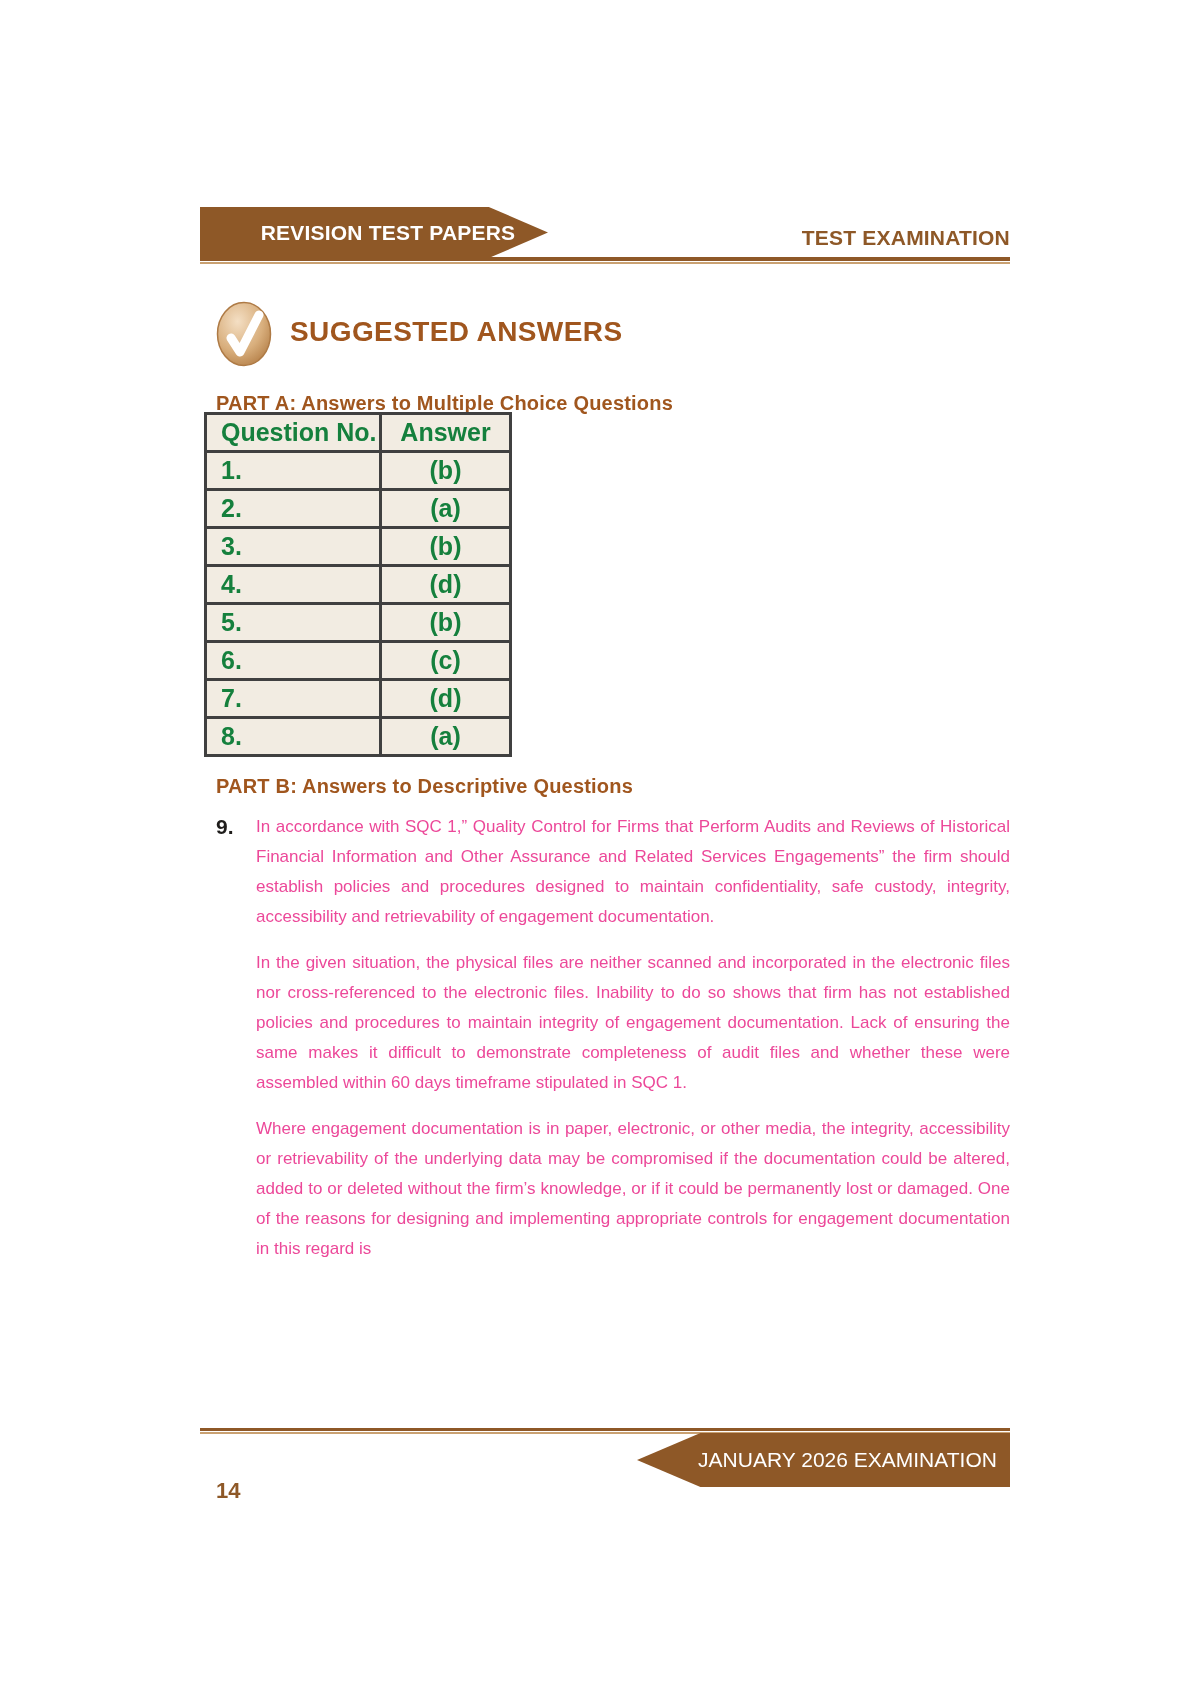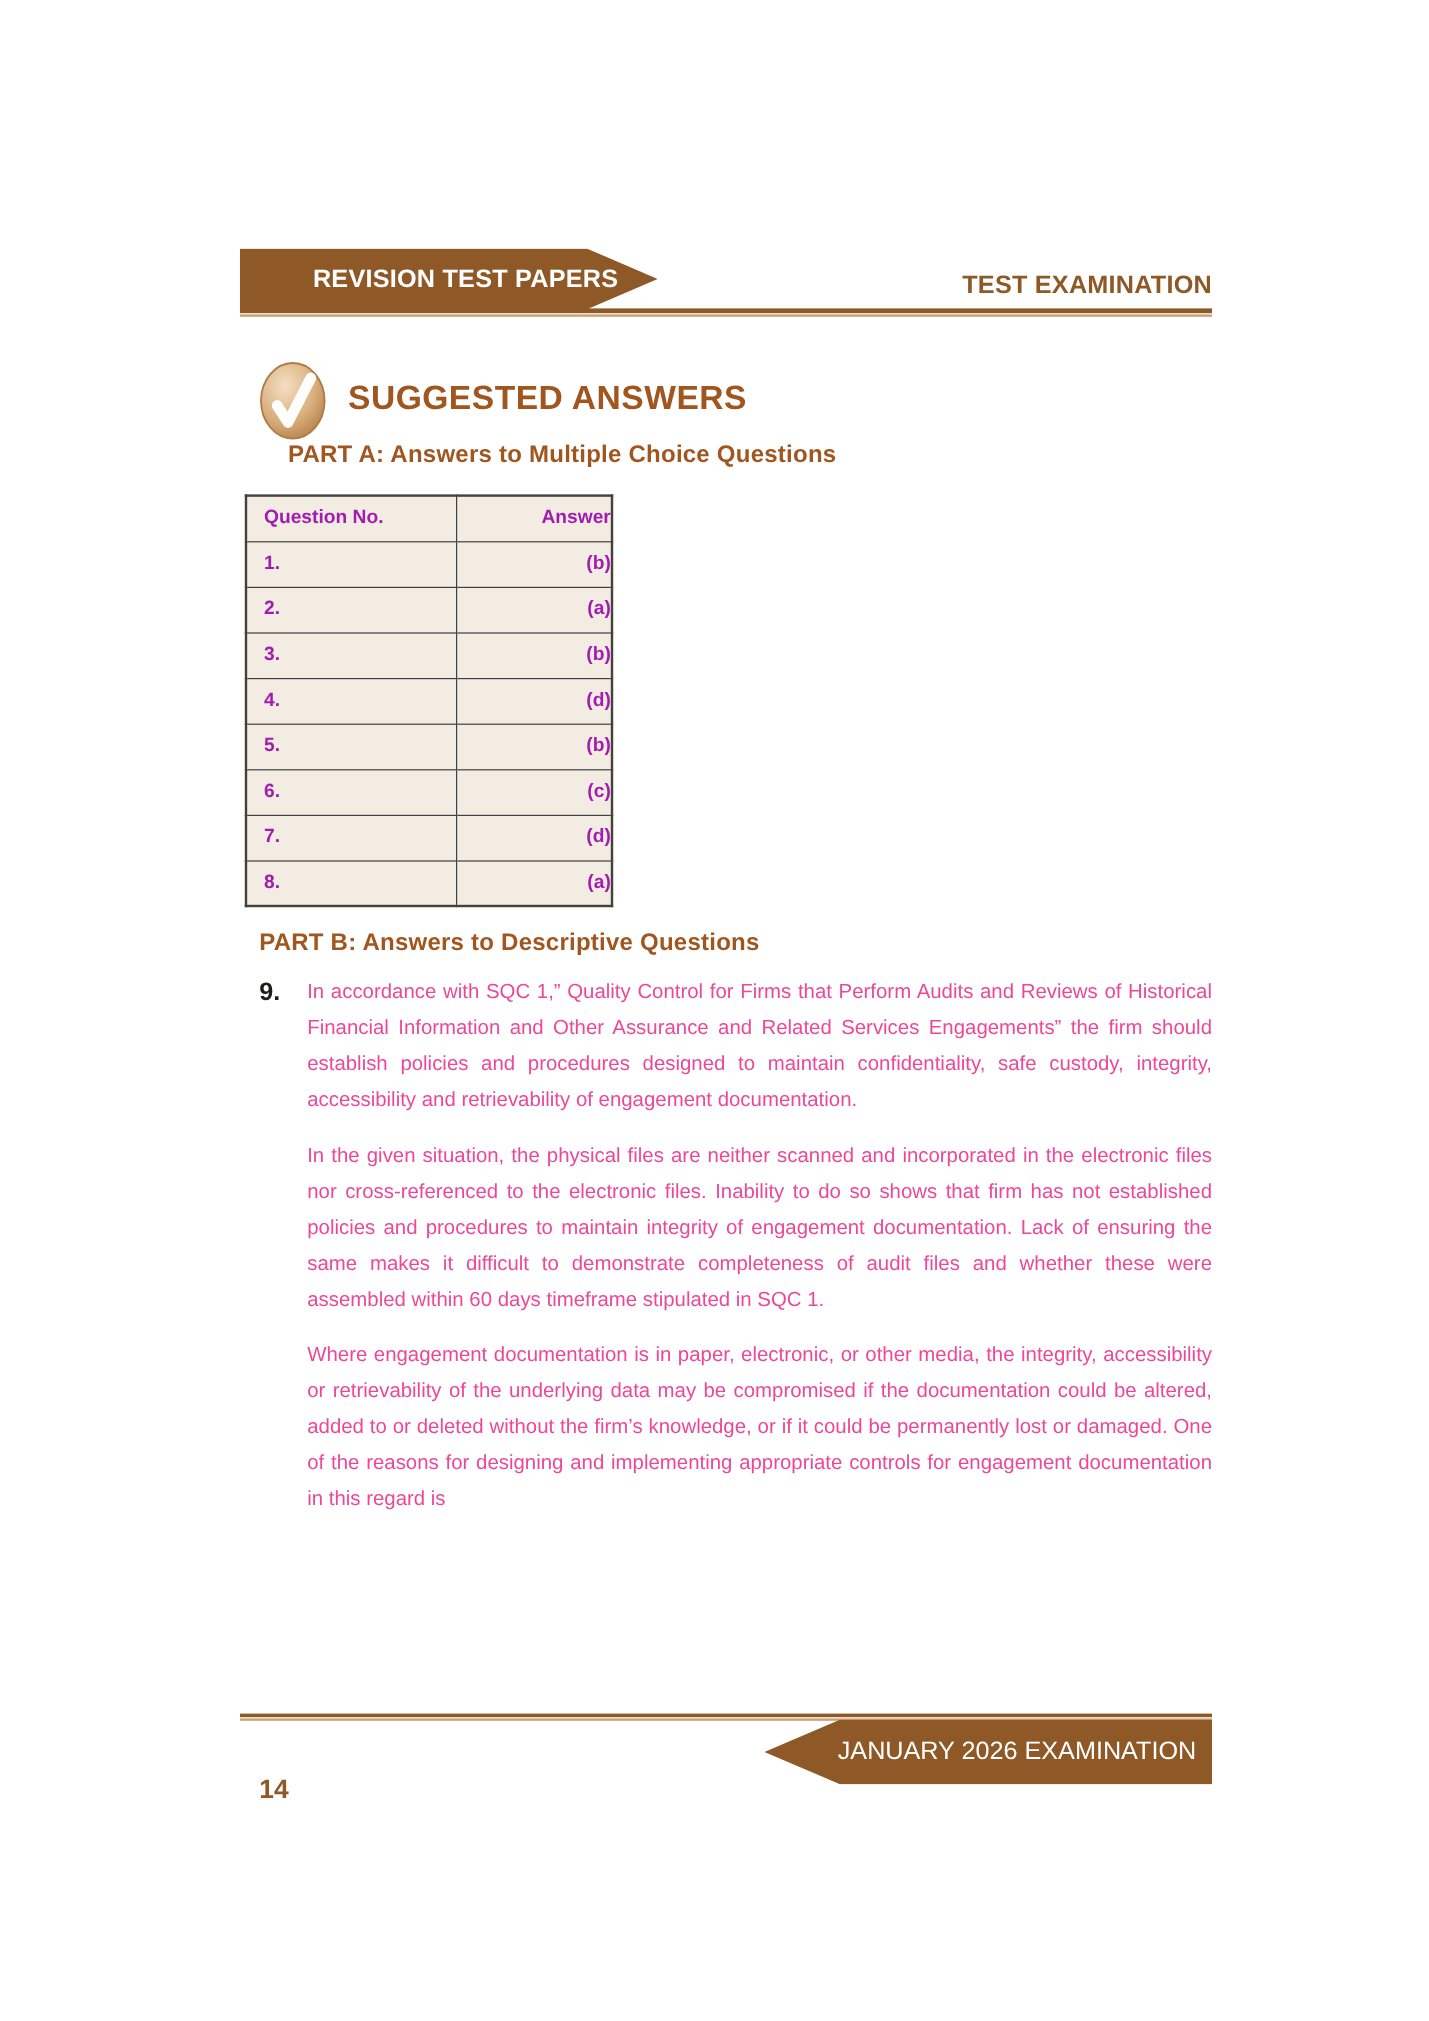--- a/index.html
+++ b/index.html
@@ -67,41 +67,41 @@
 
   
   .part-heading {
     position: absolute;
     left: 216px;
     color: #A0561E;
     font-size: 20px; font-weight: bold;
     letter-spacing: 0.2px;
     white-space: nowrap;
   }
-  .part-a-heading { top: 368px; margin-left: 24px; }
+  .part-a-heading { top: 392px; }
   .part-b-heading { top: 775px; }
 
   
   .answers-table {
     position: absolute;
     left: 204px; top: 412px;
     border-collapse: collapse;
     background: #F2ECE2;
     border: 2px solid #45413C;
   }
   .answers-table td, .answers-table th {
-    border: 1px solid #404040;
+    border: 3px solid #404040;
     height: 38px;
-    font-size: 16px;
+    font-size: 25px;
     font-weight: bold;
-    color: #a21caf;
+    color: #15803d;
     background: #F2ECE2;
   }
   .answers-table .col-q { width: 175px; text-align: left; padding-left: 14px; }
-  .answers-table .col-a { width: 130px; text-align: right; }
+  .answers-table .col-a { width: 130px; text-align: center; }
 
   
   .question-block {
     position: absolute;
     left: 216px; top: 812px;
     width: 794px;
   }
   .q-row { display: flex; }
   .q-num {
     width: 40px;

